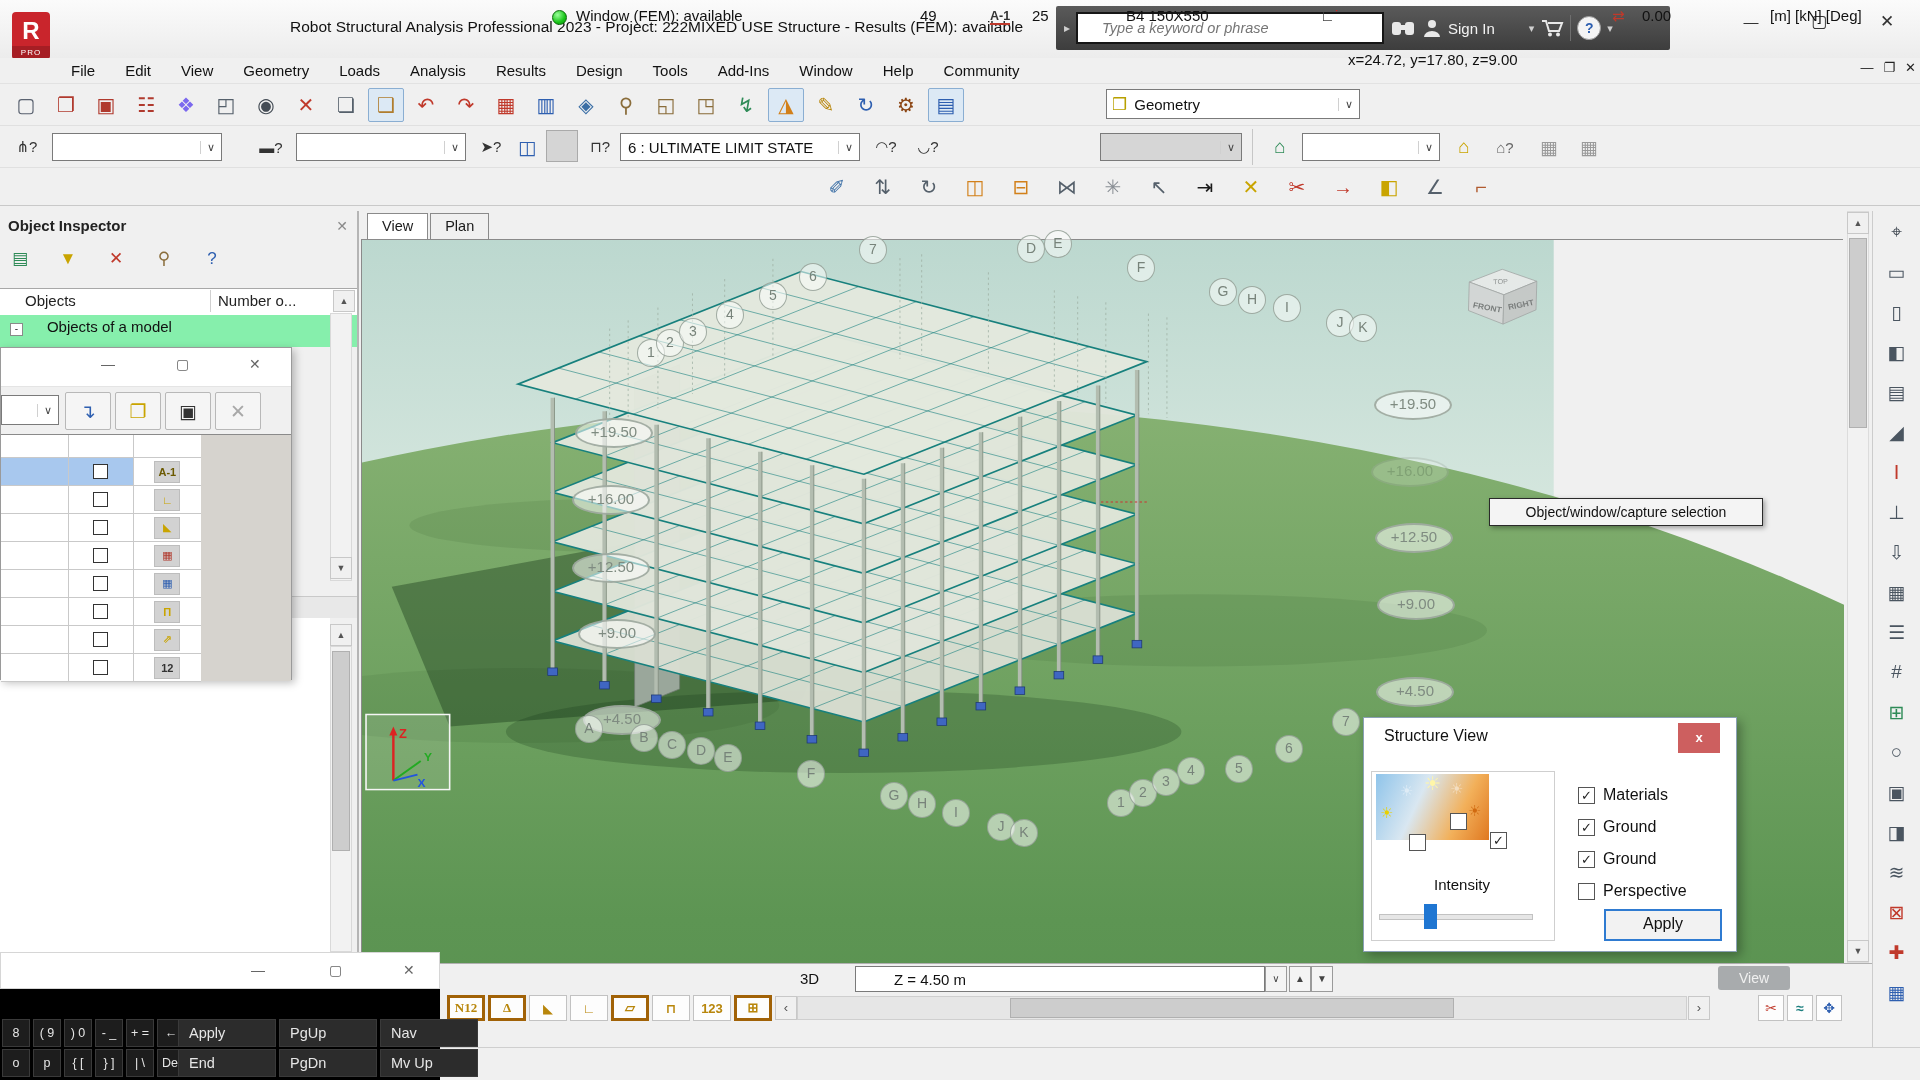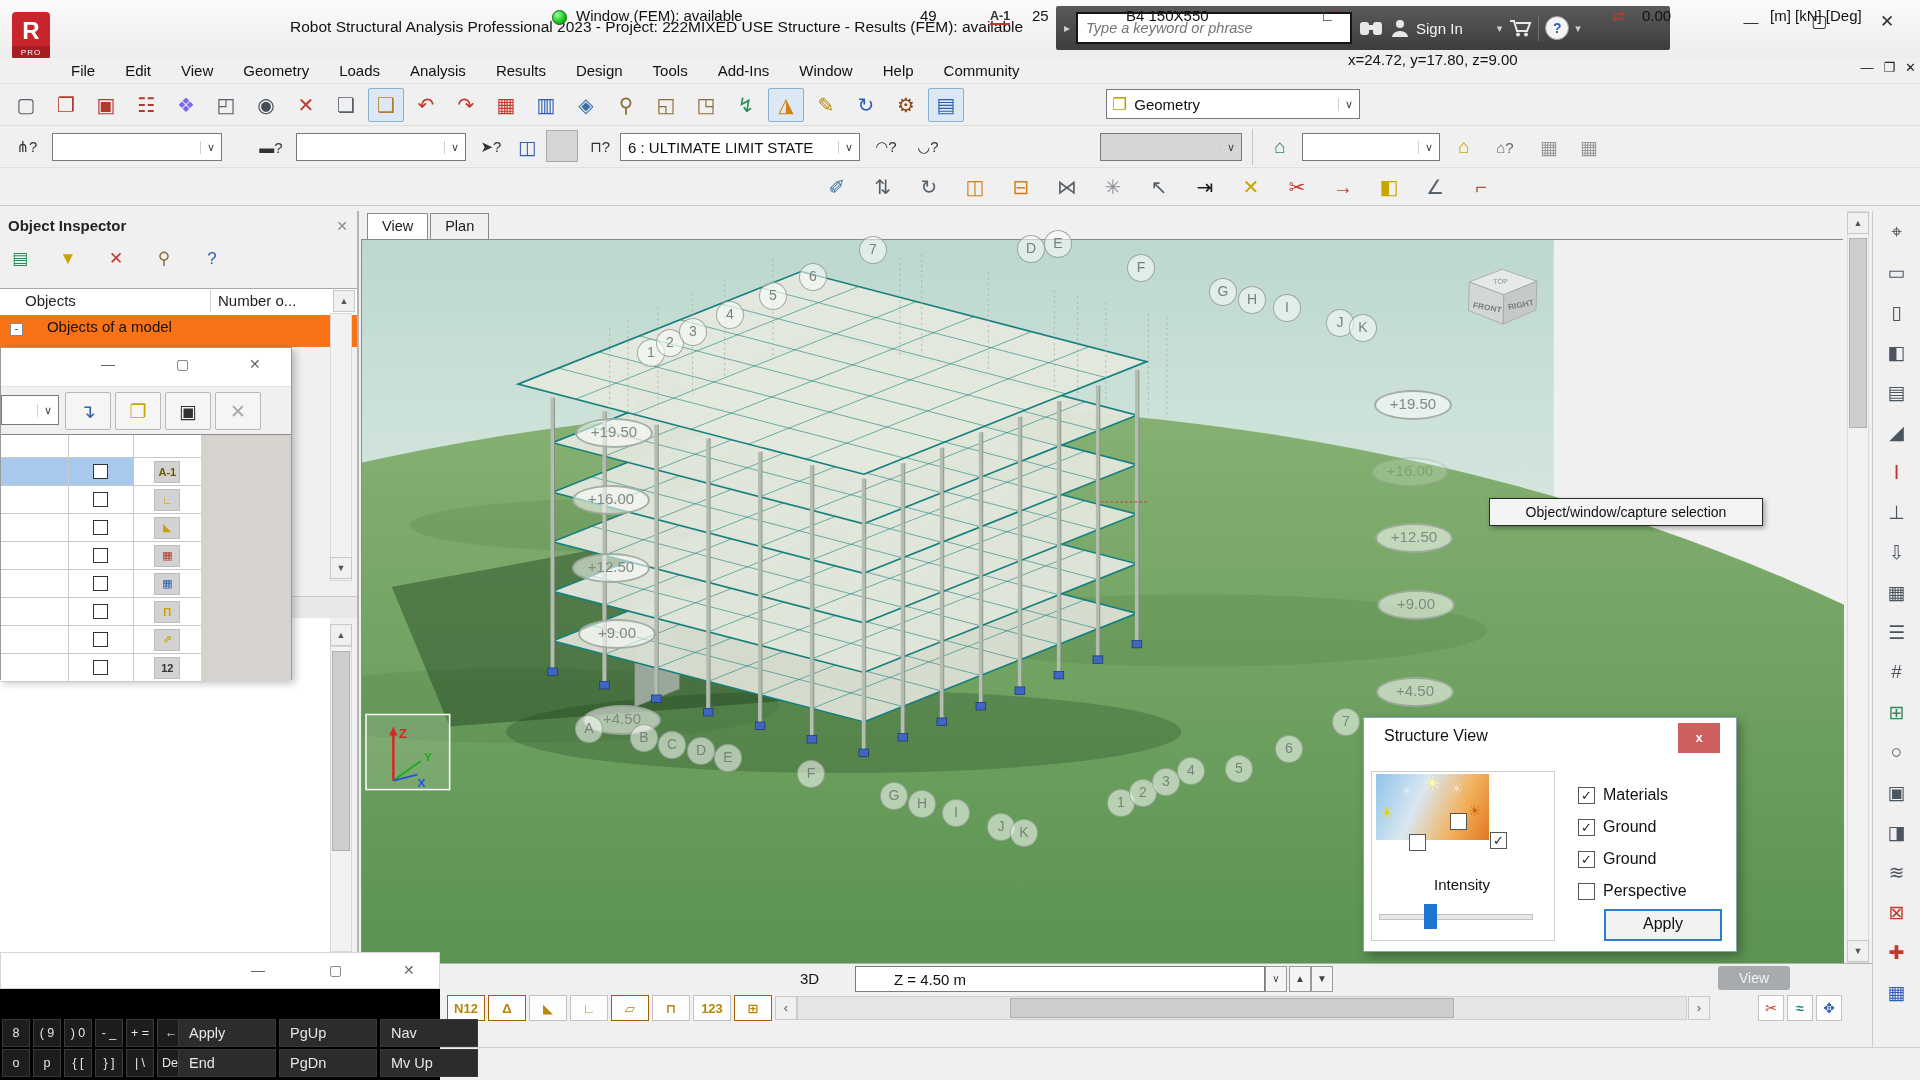--- a/index.html
+++ b/index.html
@@ -9,21 +9,21 @@
   
   .titlebar{left:0;top:0;width:1920px;height:58px;background:linear-gradient(#fbfbfb,#ececec);border-bottom:1px solid #d0d0d0;}
   .app-title{left:290px;top:18px;font-size:15.5px;color:#111;}
   .logo{left:12px;top:12px;width:38px;height:38px;background:#c9252c;border-radius:4px;color:#fff;
         font-size:24px;font-weight:bold;text-align:center;line-height:38px;}
   .logo-sub{left:12px;top:46px;width:38px;height:13px;background:#a61e24;color:#fff;font-size:8px;
         text-align:center;line-height:13px;border-radius:0 0 3px 3px;letter-spacing:1px;}
   .infoband{left:1056px;top:6px;width:614px;height:44px;background:linear-gradient(#5a5a5a,#3d3d3d);
         display:flex;align-items:center;gap:6px;padding:0 8px;box-sizing:border-box;border-radius:2px;}
   .searchbox{width:256px;height:28px;border:2px solid #161616;background:#fff;font-style:italic;
-        color:#8a8a8a;font-size:14.5px;padding:0 8px;font-family:"Liberation Sans",sans-serif;}
+        color:#8a8a8a;font-size:14.5px;padding:0 24px;font-family:"Liberation Sans",sans-serif;}
   .ic-grip{color:#cfcfcf;font-size:12px;}
   .signin{color:#f2f2f2;font-size:15px;}
   .band-caret{color:#cfcfcf;font-size:11px;}
   .band-sep{width:1px;height:26px;background:#6e6e6e;}
   .helpchip{width:22px;height:22px;border-radius:50%;background:#f4f4f4;border:1px solid #9a9a9a;
         color:#2e5fb0;font-weight:bold;text-align:center;line-height:22px;font-size:14px;}
   .wbtn{width:46px;height:36px;text-align:center;line-height:36px;color:#333;font-size:15px;}
   
   .menubar{left:0;top:58px;width:1920px;height:26px;background:#f0f0f0;display:flex;align-items:center;padding-left:56px;box-sizing:border-box;border-bottom:1px solid #e2e2e2;}
   .menu-item{padding:0 15px;font-size:15px;color:#111;}
@@ -111,21 +111,21 @@
   .apply-btn{position:absolute;left:240px;top:191px;width:114px;height:28px;border:2px solid #2f7bd1;background:#f2f2f2;
        font-size:16px;text-align:center;line-height:25px;color:#111;}
   
   .bottom-strip{left:0;top:963px;width:1920px;height:84px;background:#f0f0f0;border-top:1px solid #b0b0b0;z-index:2;}
   .bar3d-label{left:800px;top:970px;font-size:15px;color:#111;z-index:3;}
   .bar3d-combo{left:855px;top:966px;width:410px;height:26px;z-index:3;}
   .spin{width:22px;height:26px;background:#f4f4f4;border:1px solid #9a9a9a;color:#444;font-size:10px;
         text-align:center;line-height:24px;box-sizing:border-box;z-index:3;}
   .ybtn{width:38px;height:26px;background:#fdfdfd;border:1px solid #c2c2c2;display:flex;align-items:center;justify-content:center;
         color:#b8860b;font-weight:bold;font-size:13px;box-sizing:border-box;z-index:3;}
-  .ybtn[data-selected="true"]{border:1px solid #a16207;}
+  .ybtn[data-selected="true"]{border:3px solid #a16207;font-family:Liberation Serif, serif;}
   
   .kbwin{left:0;top:952px;width:440px;height:128px;z-index:10;}
   .kb-title{height:37px;background:#fff;border:1px solid #d6d6d6;position:relative;box-sizing:border-box;}
   .kb-black{height:91px;background:#000;position:relative;}
   .krow{position:absolute;display:flex;gap:3px;}
   .kkey{height:26px;min-width:18px;padding:0 4px;background:#1d1d1d;border:1px solid #3a3a3a;color:#e6e6e6;
         font-size:12.5px;display:flex;align-items:center;justify-content:center;white-space:pre;}
   .knav{width:82px;background:#2c2c2c;font-size:14.5px;justify-content:flex-start;padding-left:10px;}
   
   .statusbar{left:0;top:1047px;width:1920px;height:33px;background:#f0f0f0;border-top:1px solid #cfcfcf;z-index:5;}
@@ -387,21 +387,21 @@
       </div>
       <div class="tbtn" title="help-icon">
         <span class="g" style="font-size: 17px; color: rgb(46, 95, 176);">?</span>
       </div>
     </div>
   <div class="abs insp-head"></div>
   <div class="abs colhead" style="left:25px;">Objects</div>
   <div class="abs colhead" style="left:218px;">Number o...</div>
   <div class="abs" style="left:210px;top:290px;width:1px;height:22px;background:#d0d0d0;"></div>
   <div class="abs sb-btn" style="left:333px;top:290px;">▲</div>
-  <div class="abs" style="left:0;top:315px;width:357px;height:32px;background:#f97316;">
+  <div class="abs" style="left:0;top:315px;width:357px;height:32px;background:#86efac;">
     <span class="treebox" style="margin:8px 0 0 10px;">-</span>
     <span class="tree-label" style="margin-left:20px;">Objects of a model</span>
   </div>
 
   <div class="abs scrollb" style="left:330px;top:313px;width:22px;height:268px;"></div>
   <div class="abs sb-btn" style="left:330px;top:557px;">▼</div>
   <div class="abs" style="left:0;top:596px;width:357px;height:22px;background:#e8e8e8;border-top:1px solid #c9c9c9;font-size:12px;color:#555;padding-left:4px;box-sizing:border-box;">2</div>
   <div class="abs" style="left:0;top:618px;width:330px;height:334px;background:#fff;"></div>
   <div class="abs sb-btn" style="left:330px;top:624px;">▲</div>
   <div class="abs scrollb" style="left:330px;top:646px;width:22px;height:306px;">

